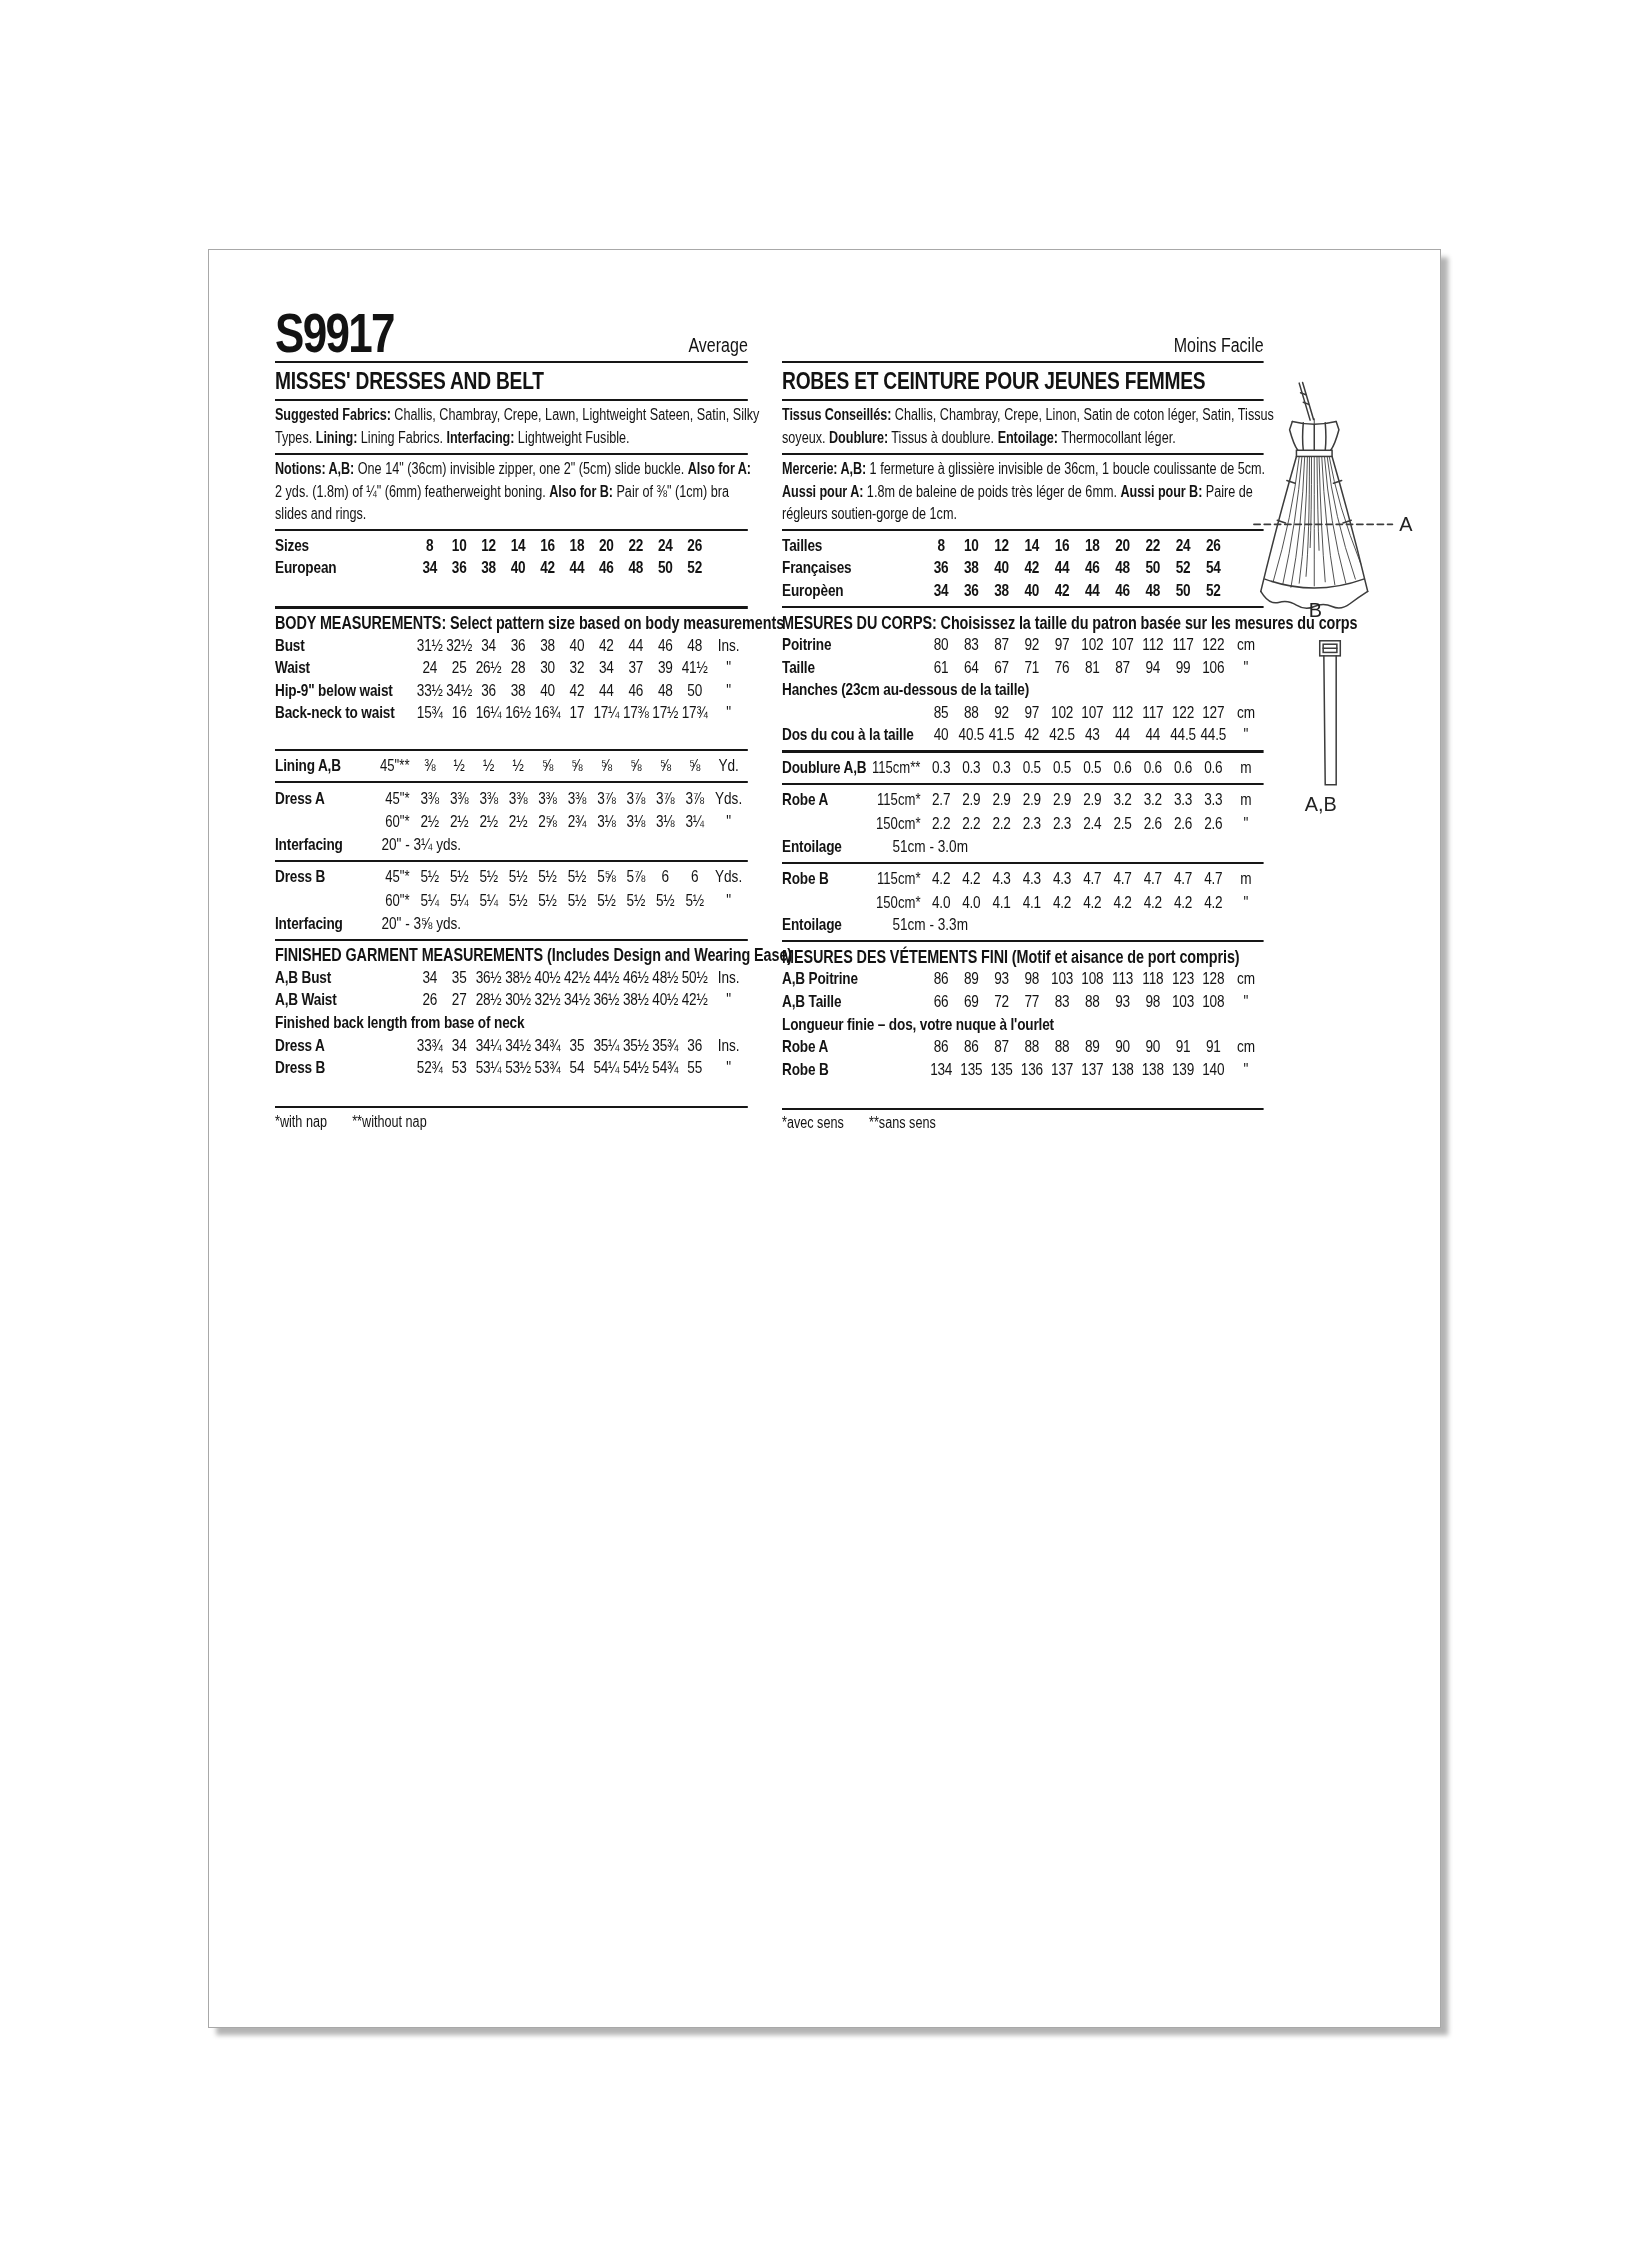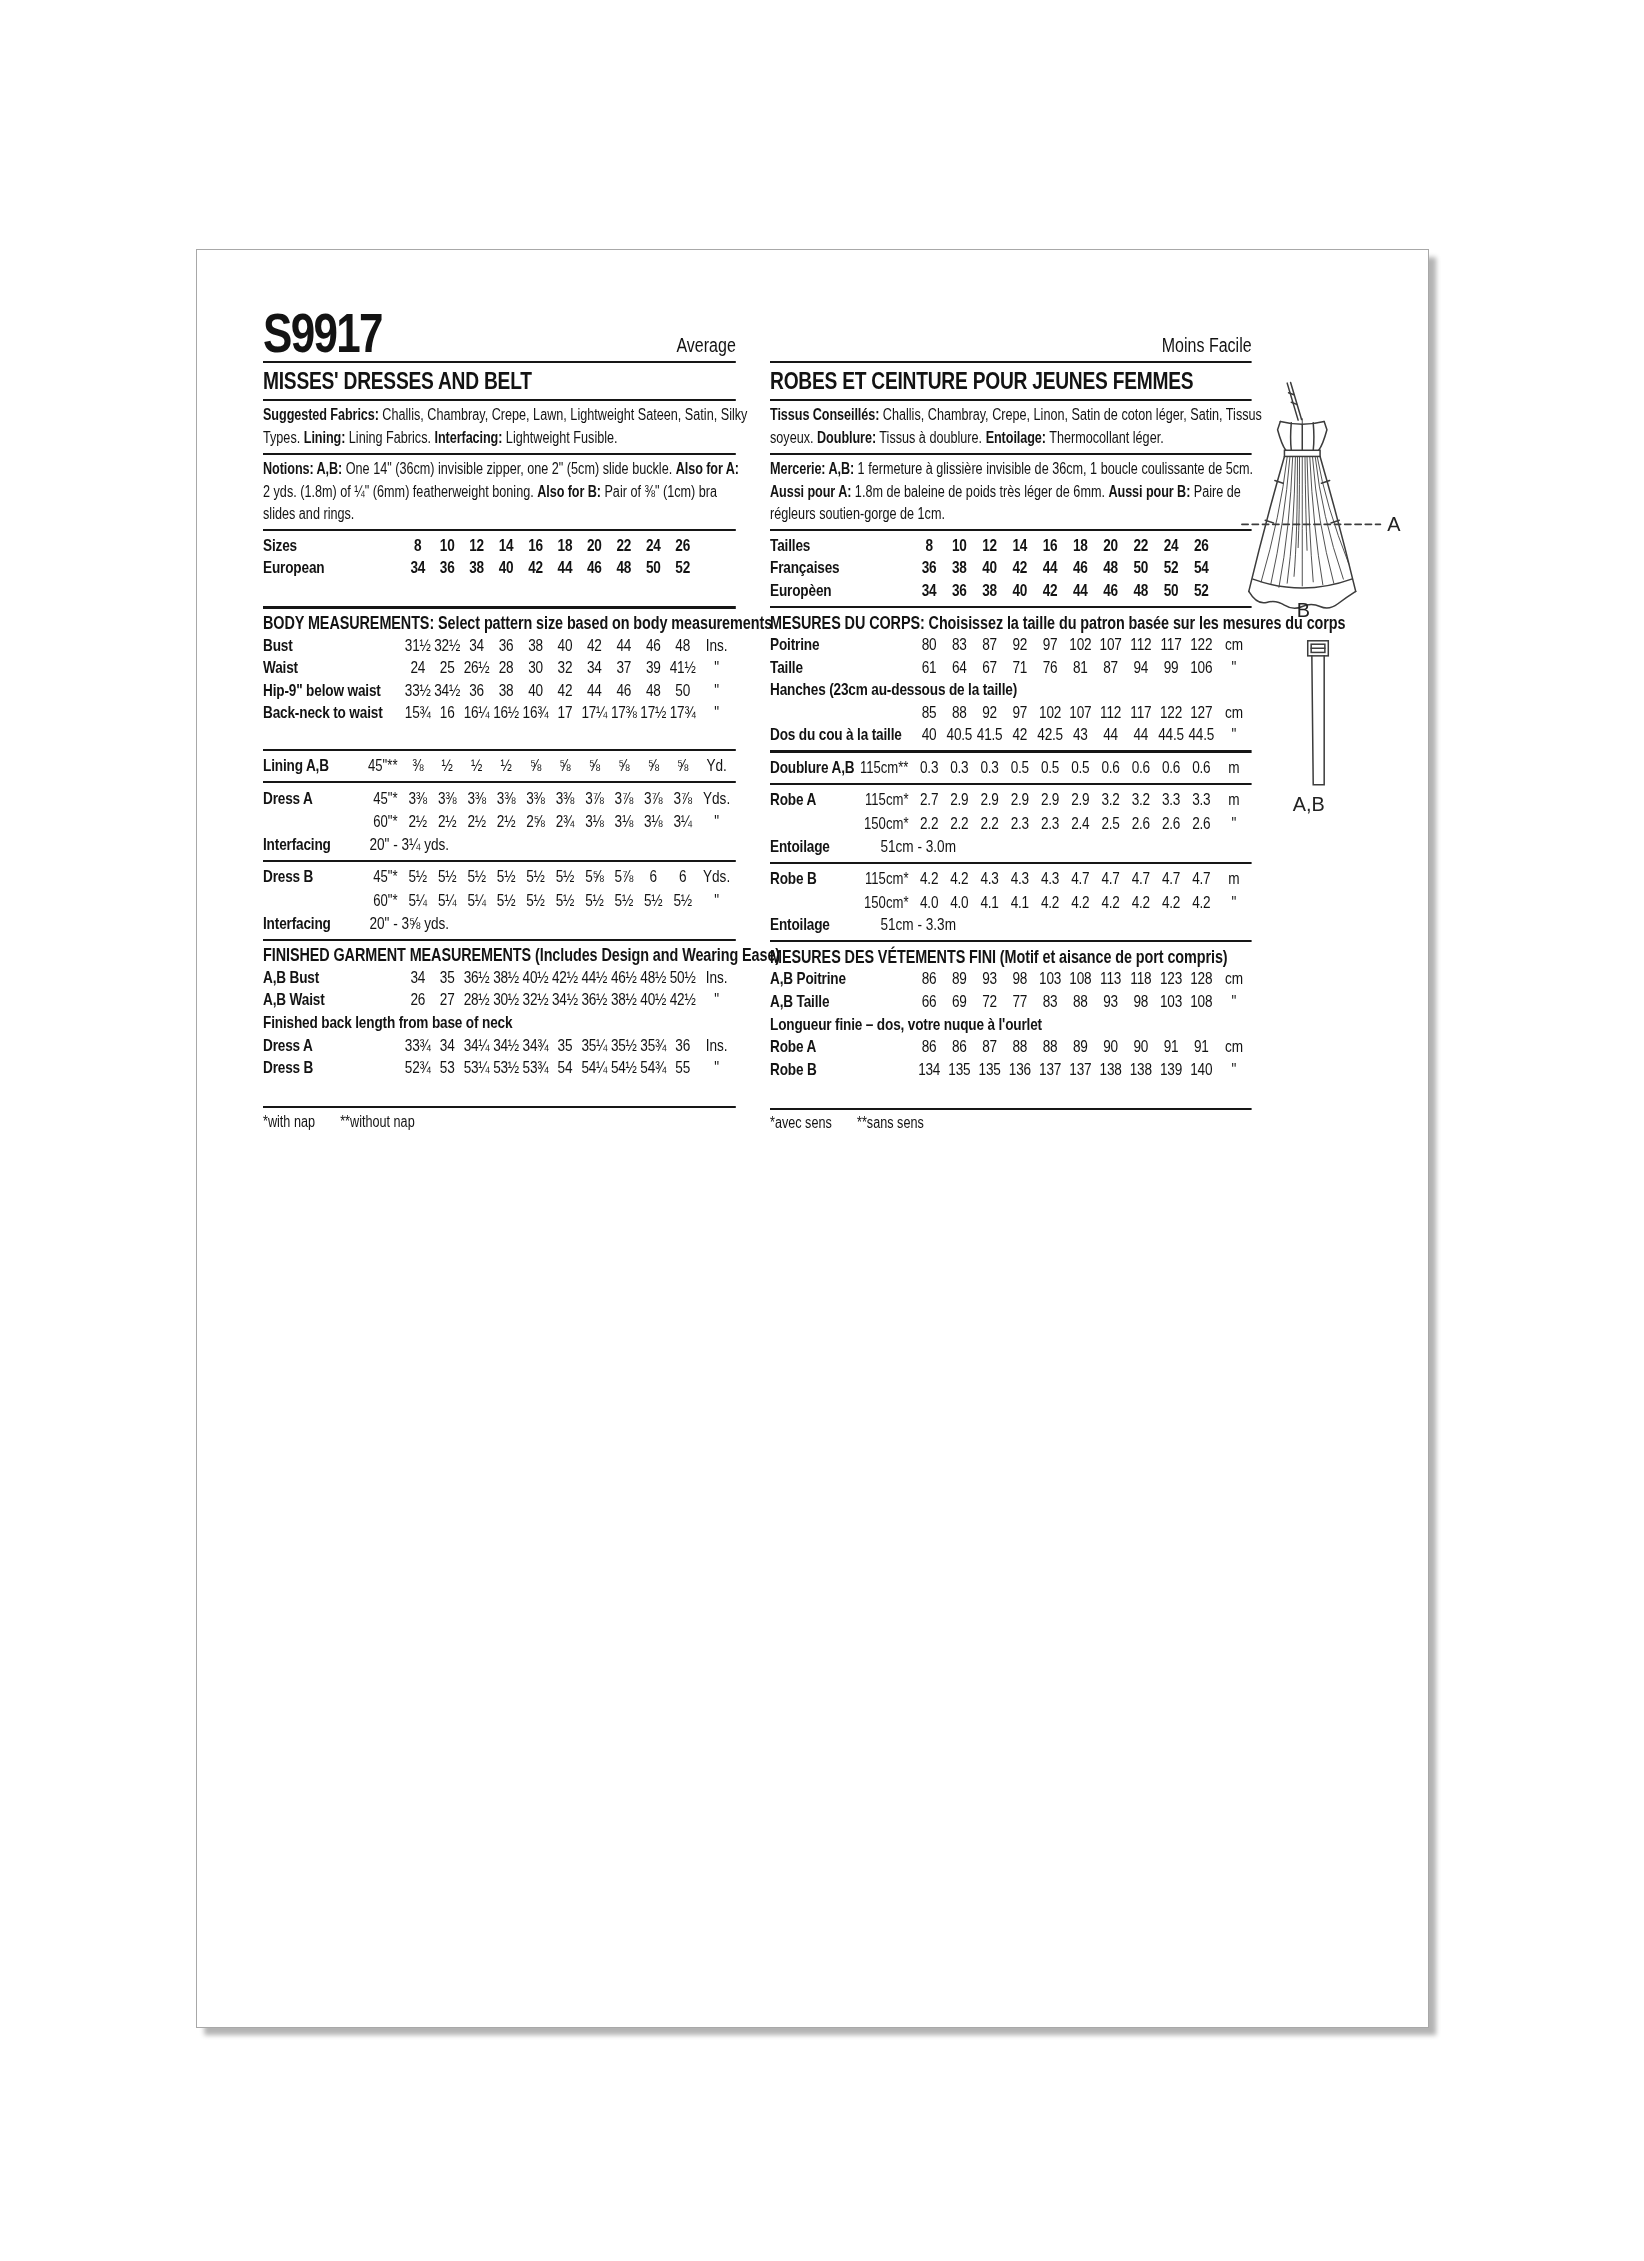--- a/index.html
+++ b/index.html
@@ -3,21 +3,21 @@
 <meta charset="utf-8">
 <style>
   html,body{margin:0;padding:0;}
   body{
     width:1645px;height:2261px;position:relative;
     background:#ffffff;color:#131313;
     font-family:"Liberation Sans", sans-serif;
     -webkit-font-smoothing:antialiased;
   }
   .sheet{
-    position:absolute;left:196px;top:249px;width:1231px;height:1777px;
+    position:absolute;left:208px;top:249px;width:1231px;height:1777px;
     background:#ffffff;border:1.4px solid #a8a8a8;
     box-shadow:8.2px 8.2px 4.8px #b3b3b3;
   }
   .col{position:absolute;top:51px;transform:scaleX(0.8);transform-origin:left top;}
   .col-left {left:66px;width:591px;--lcol:175px;--ucol:48px;}
   .col-right{left:573px;width:602px;--lcol:180px;--ucol:44px;}
 
   .hdr{display:flex;justify-content:space-between;align-items:flex-end;height:55px;padding-bottom:1.4px;}
   .code{font-size:55px;font-weight:bold;letter-spacing:-2.1px;line-height:45px;}
   .difficulty{font-size:20px;line-height:22px;}

